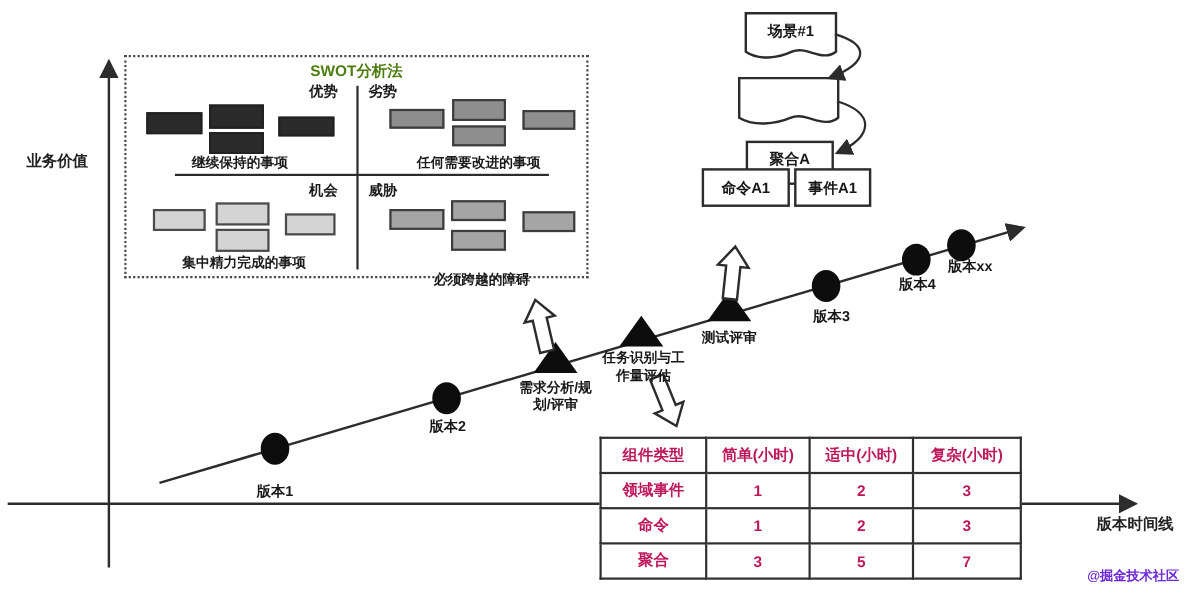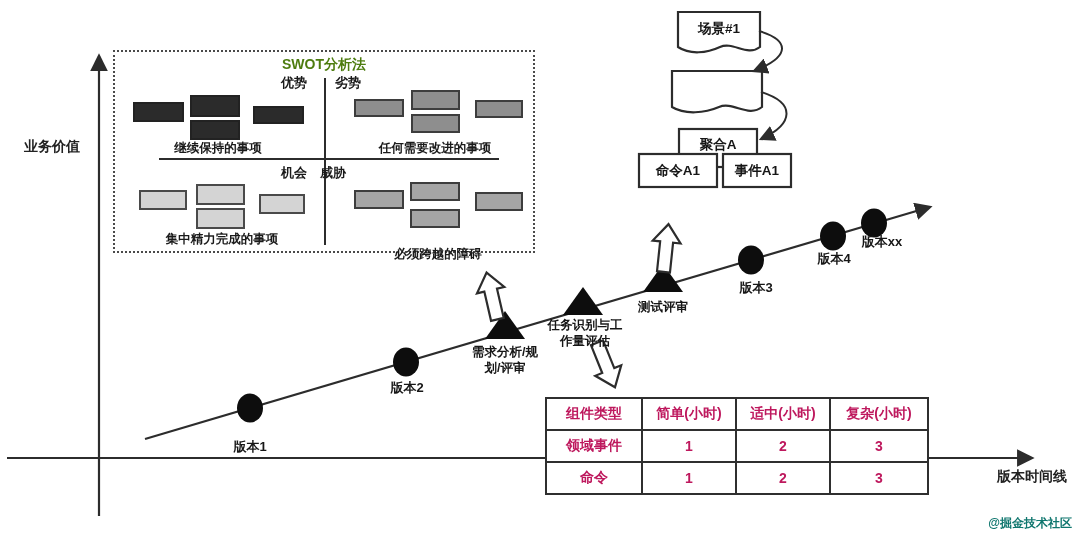--- a/index.html
+++ b/index.html
@@ -30,21 +30,21 @@
   .blk.gray{background:#8e8e8e;border:2px solid #3d3d3d;}
   .blk.med {background:#a5a5a5;border:2px solid #3d3d3d;}
   .blk.light{background:#d4d4d4;border:2px solid #4a4a4a;}
   
   #est-table{position:absolute;left:545px;top:397px;border-collapse:collapse;background:#fff;
     table-layout:fixed;}
   #est-table td,#est-table th{border:2px solid #2f2f2f;height:30px;padding:0;
     text-align:center;vertical-align:middle;font-size:14px;font-weight:600;color:#be185d;}
   #est-table th{font-weight:600;}
   .c0{width:94px;}.c1{width:92px;}.c2{width:92px;}.c3{width:96px;}
-  #watermark{position:absolute;right:8px;bottom:8px;font-size:12px;font-weight:600;color:#0f766e;}
+  #watermark{position:absolute;right:8px;bottom:8px;font-size:12px;font-weight:600;color:#6d28d9;}
 </style>
 </head>
 <body>
 
 <div id="stage">
 
   <svg id="lineart" viewBox="0 0 1080 540" xmlns="http://www.w3.org/2000/svg">
     <defs>
       <marker id="arrowhead" viewBox="0 0 10 10" refX="8.5" refY="5" markerWidth="8" markerHeight="8" orient="auto-start-reverse">
         <path d="M0,0 L10,5 L0,10 Z" fill="#2c2c2c"></path>
@@ -89,21 +89,21 @@
   <div class="axis-lbl" style="left:990px;top:468px;width:84px;text-align:center;">版本时间线</div>
 
   <div id="swot">
     <div class="title">SWOT分析法</div>
     <div class="vdiv"></div>
     <div class="hdiv"></div>
 
     <div class="qlabel" style="right:226px;top:22px;">优势</div>
     <div class="qlabel" style="left:220px;top:22px;">劣势</div>
     <div class="qlabel" style="right:226px;top:112px;">机会</div>
-    <div class="qlabel" style="left:205px;top:112px;">威胁</div>
+    <div class="qlabel" style="left:220px;top:112px;">威胁</div>
 
     <div class="blk dark" style="left:18px;top:50px;width:51px;height:20px;"></div>
     <div class="blk dark" style="left:75px;top:43px;width:50px;height:22px;"></div>
     <div class="blk dark" style="left:75px;top:68px;width:50px;height:20px;"></div>
     <div class="blk dark" style="left:138px;top:54px;width:51px;height:18px;"></div>
 
     <div class="blk gray" style="left:239px;top:47px;width:50px;height:18px;"></div>
     <div class="blk gray" style="left:296px;top:38px;width:49px;height:20px;"></div>
     <div class="blk gray" style="left:296px;top:62px;width:49px;height:19px;"></div>
     <div class="blk gray" style="left:360px;top:48px;width:48px;height:18px;"></div>
@@ -156,18 +156,24 @@
         <td>1</td>
         <td>2</td>
         <td>3</td>
       </tr>
       <tr>
         <td>命令</td>
         <td>1</td>
         <td>2</td>
         <td>3</td>
       </tr>
+      <tr>
+        <td>聚合</td>
+        <td>3</td>
+        <td>5</td>
+        <td>7</td>
+      </tr>
     </tbody>
   </table>
 
   <div id="watermark">@掘金技术社区</div>
 
 </div>
 
 </body></html>

